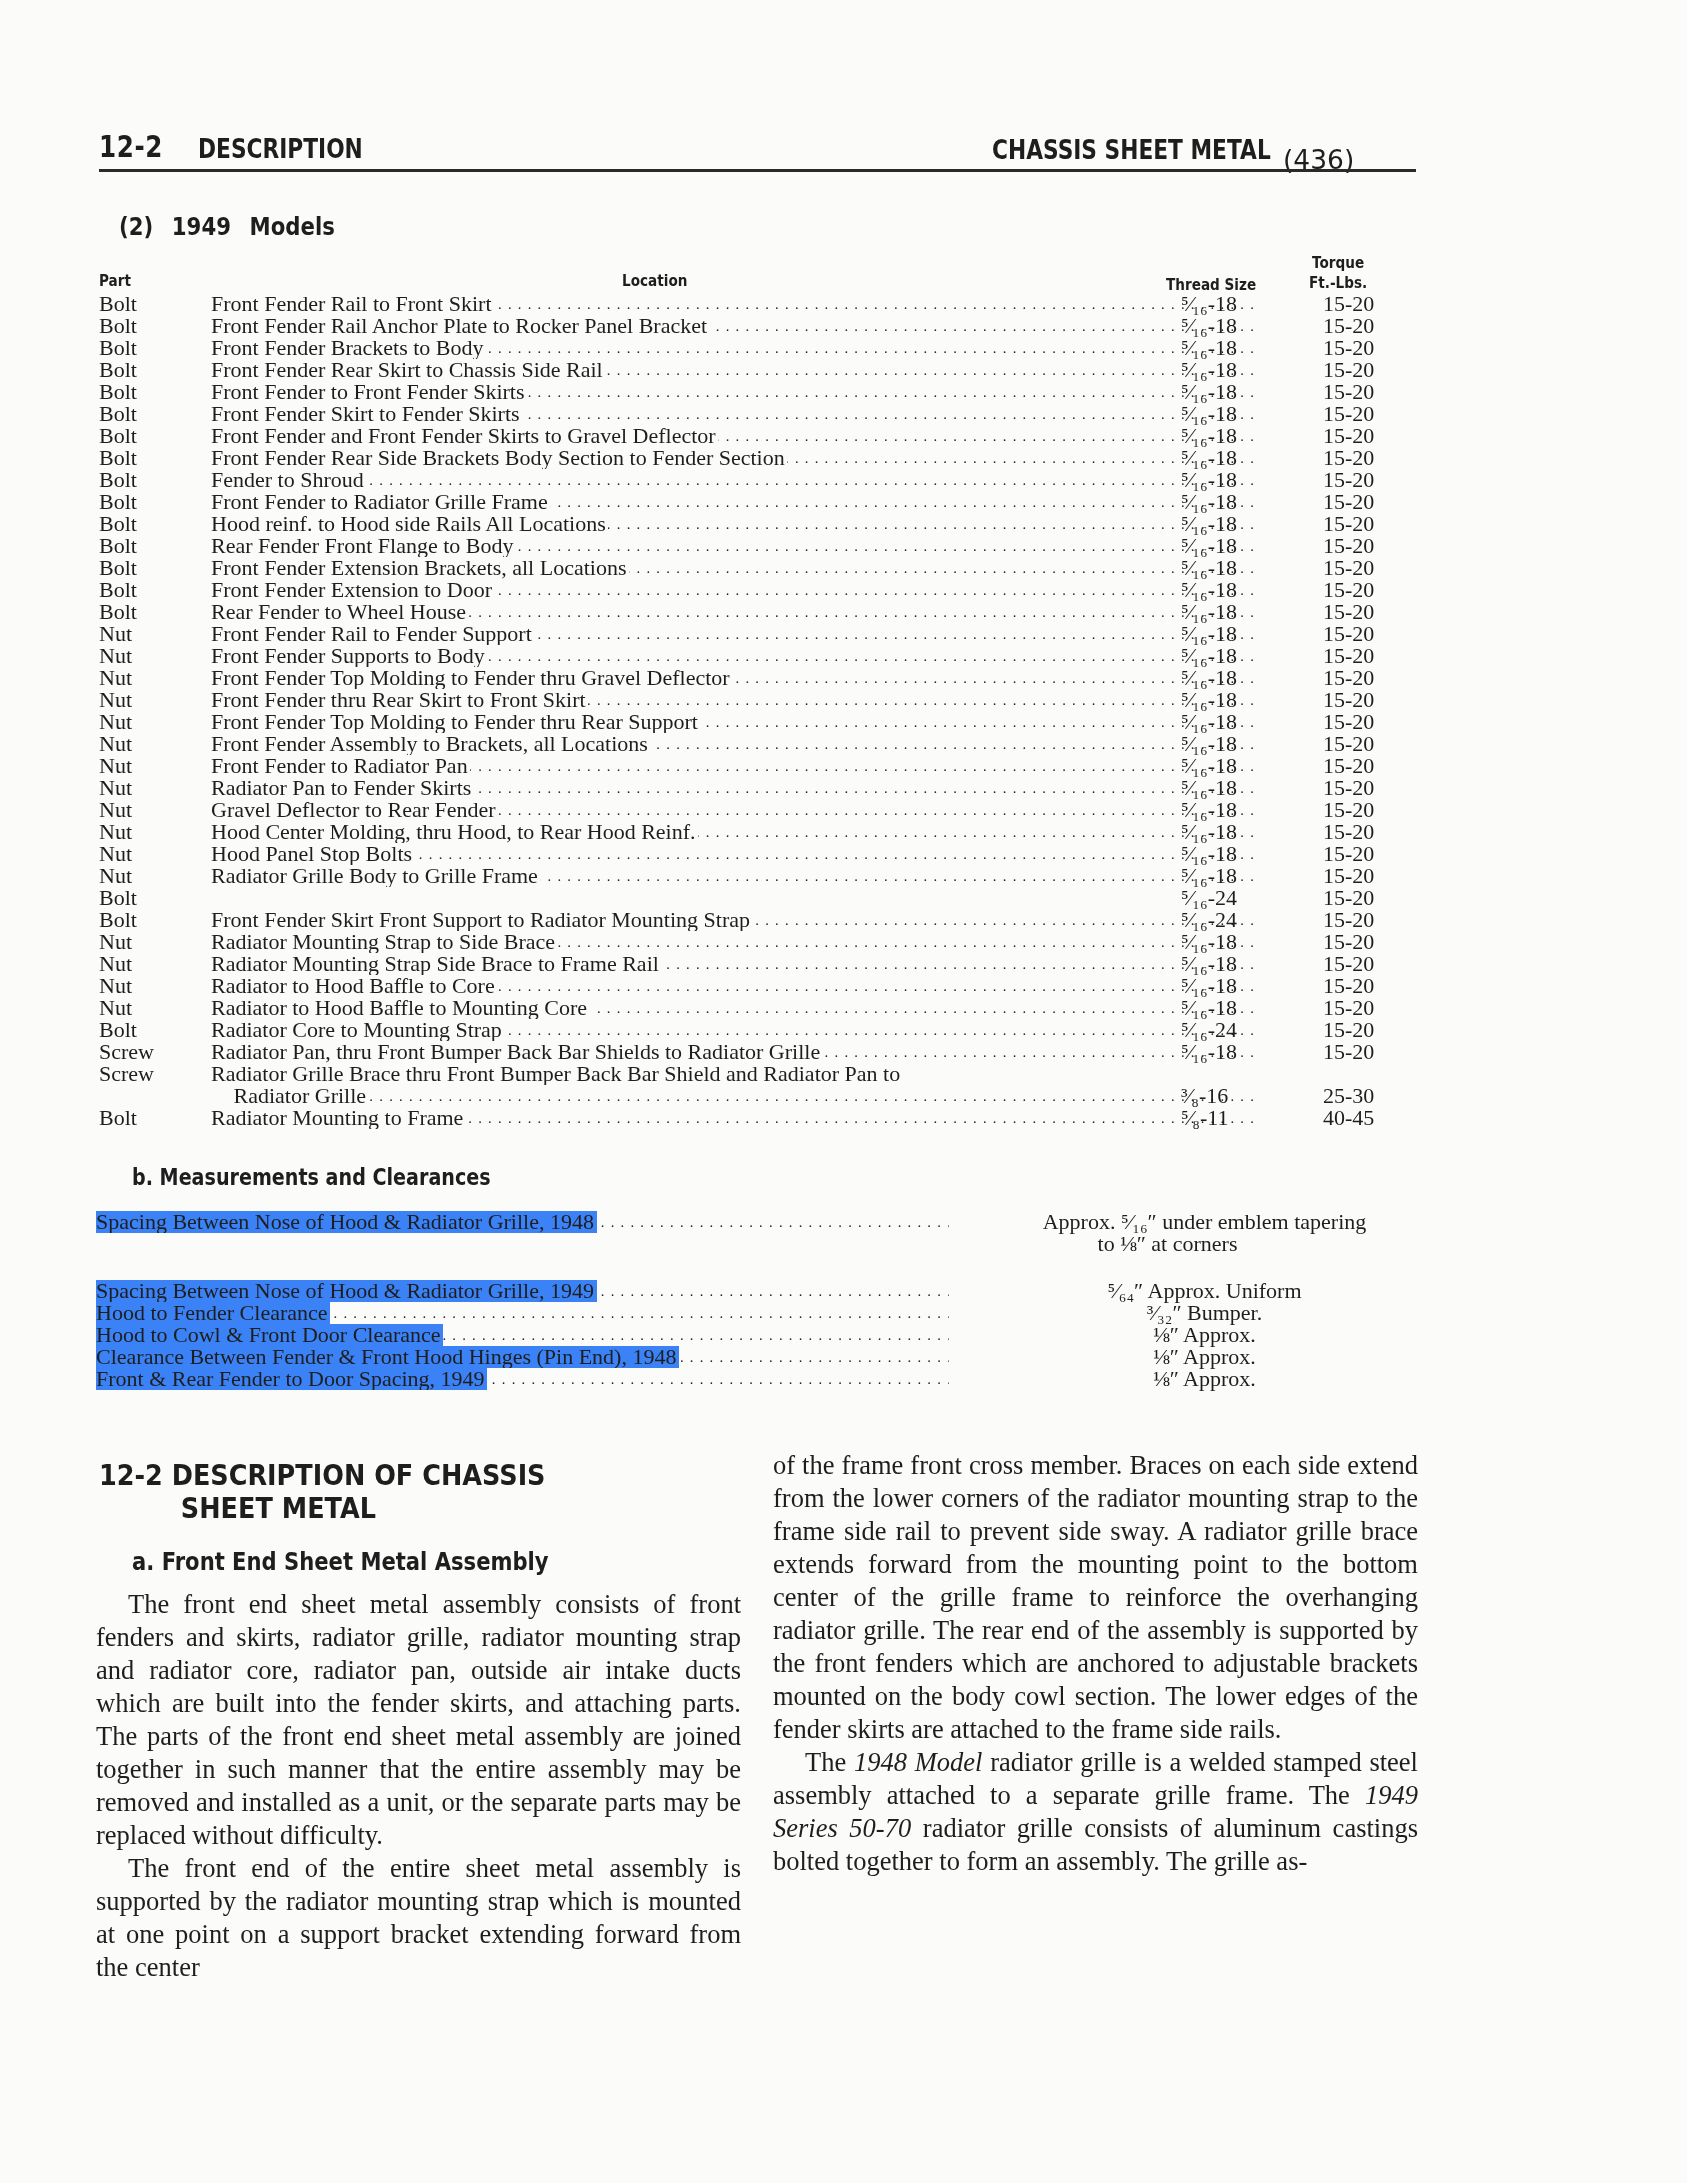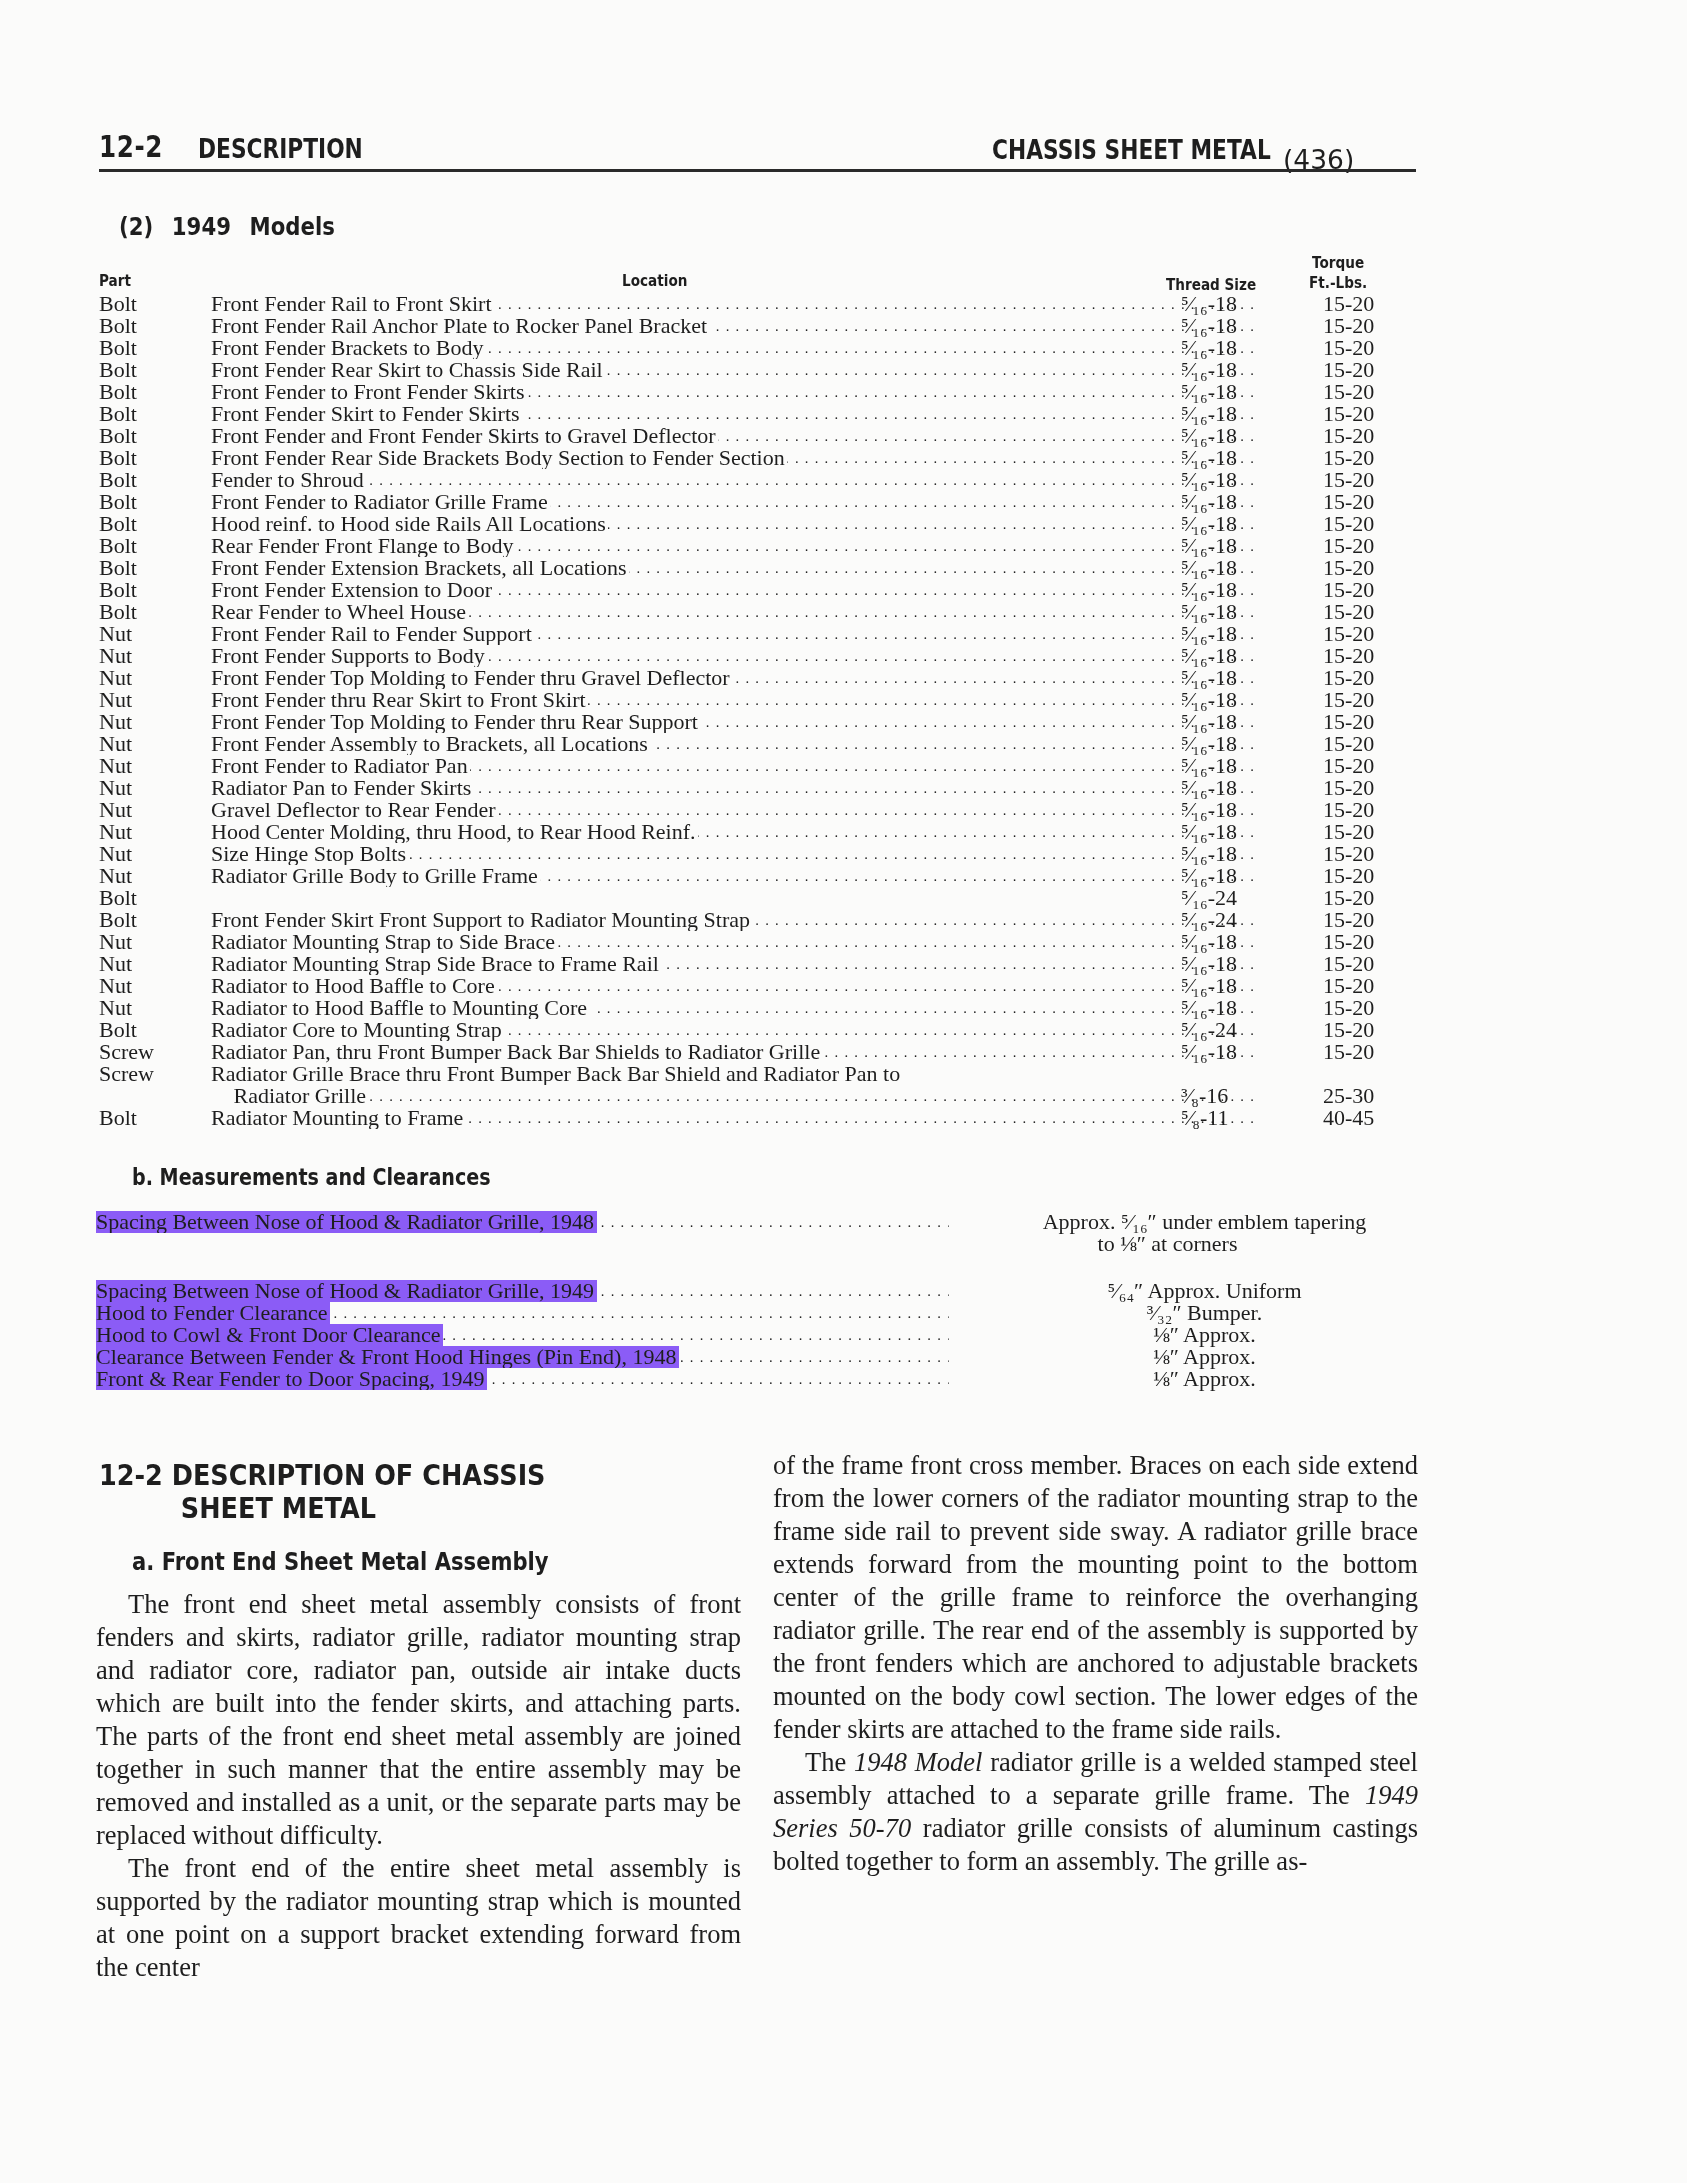--- a/index.html
+++ b/index.html
@@ -42,21 +42,21 @@
     position: absolute; left: 0; top: 0; letter-spacing: 1.3px; font-size: 14.6px; z-index: 0; white-space: nowrap;
   }
   .row .loc.nodots::after { content: none; }
   .row .thread { position: absolute; left: 1082px; top: 0; width: 106px; }
   .row .torque { position: absolute; left: 1224px; top: 0; width: 66px; }
   
   .sub-b { position: absolute; left: 132px; top: 1164px; font-size: 22.5px; transform: scaleX(0.85); transform-origin: left top; }
   .meas { position: absolute; left: 96px; top: 1211px; width: 1323px; }
   .mrow { position: relative; height: 22px; font-size: 22px; line-height: 22px; white-space: nowrap; }
   .mrow .mlabel { position: absolute; left: 0; top: 0; width: 853px; overflow: hidden; }
-  .mrow .mlabel .txt { background: #8b5cf6; padding-right: 2.6px; position: relative; z-index: 1; }
+  .mrow .mlabel .txt { background: #3b82f6; padding-right: 2.6px; position: relative; z-index: 1; }
   .mrow .mlabel::after {
     content: ". . . . . . . . . . . . . . . . . . . . . . . . . . . . . . . . . . . . . . . . . . . . . . . . . . . . . . . . . . . . . . . . . . . . . . . . . . . . . . . . . . . . . . . . . . . . . . . . . . .";
     position: absolute; left: 0; top: 0; letter-spacing: 1.3px; font-size: 14.6px; z-index: 0; white-space: nowrap;
   }
   .mrow .mval { position: absolute; left: 890px; top: 0; width: 437px; text-align: center; }
   .mrow.spacer { height: 25px; }
   
   .heading-main { position: absolute; left: 99px; top: 1459px; font-size: 29px; line-height: 33px; transform: scaleX(0.88); transform-origin: left top; }
   .heading-main .l2 { display: block; padding-left: 93px; }
   .heading-a { position: absolute; left: 132px; top: 1548px; font-size: 24px; transform: scaleX(0.88); transform-origin: left top; }
@@ -233,21 +233,21 @@
       <span class="torque">15-20</span>
     </div>
     <div class="row">
       <span class="part">Nut</span>
       <span class="loc"><span class="txt">Hood Center Molding, thru Hood, to Rear Hood Reinf.</span></span>
       <span class="thread">⁵⁄₁₆-18</span>
       <span class="torque">15-20</span>
     </div>
     <div class="row">
       <span class="part">Nut</span>
-      <span class="loc"><span class="txt">Size Hinge Stop Bolts</span></span>
+      <span class="loc"><span class="txt">Hood Panel Stop Bolts</span></span>
       <span class="thread">⁵⁄₁₆-18</span>
       <span class="torque">15-20</span>
     </div>
     <div class="row">
       <span class="part">Nut</span>
       <span class="loc"><span class="txt">Radiator Grille Body to Grille Frame</span></span>
       <span class="thread">⁵⁄₁₆-18</span>
       <span class="torque">15-20</span>
     </div>
     <div class="row">

